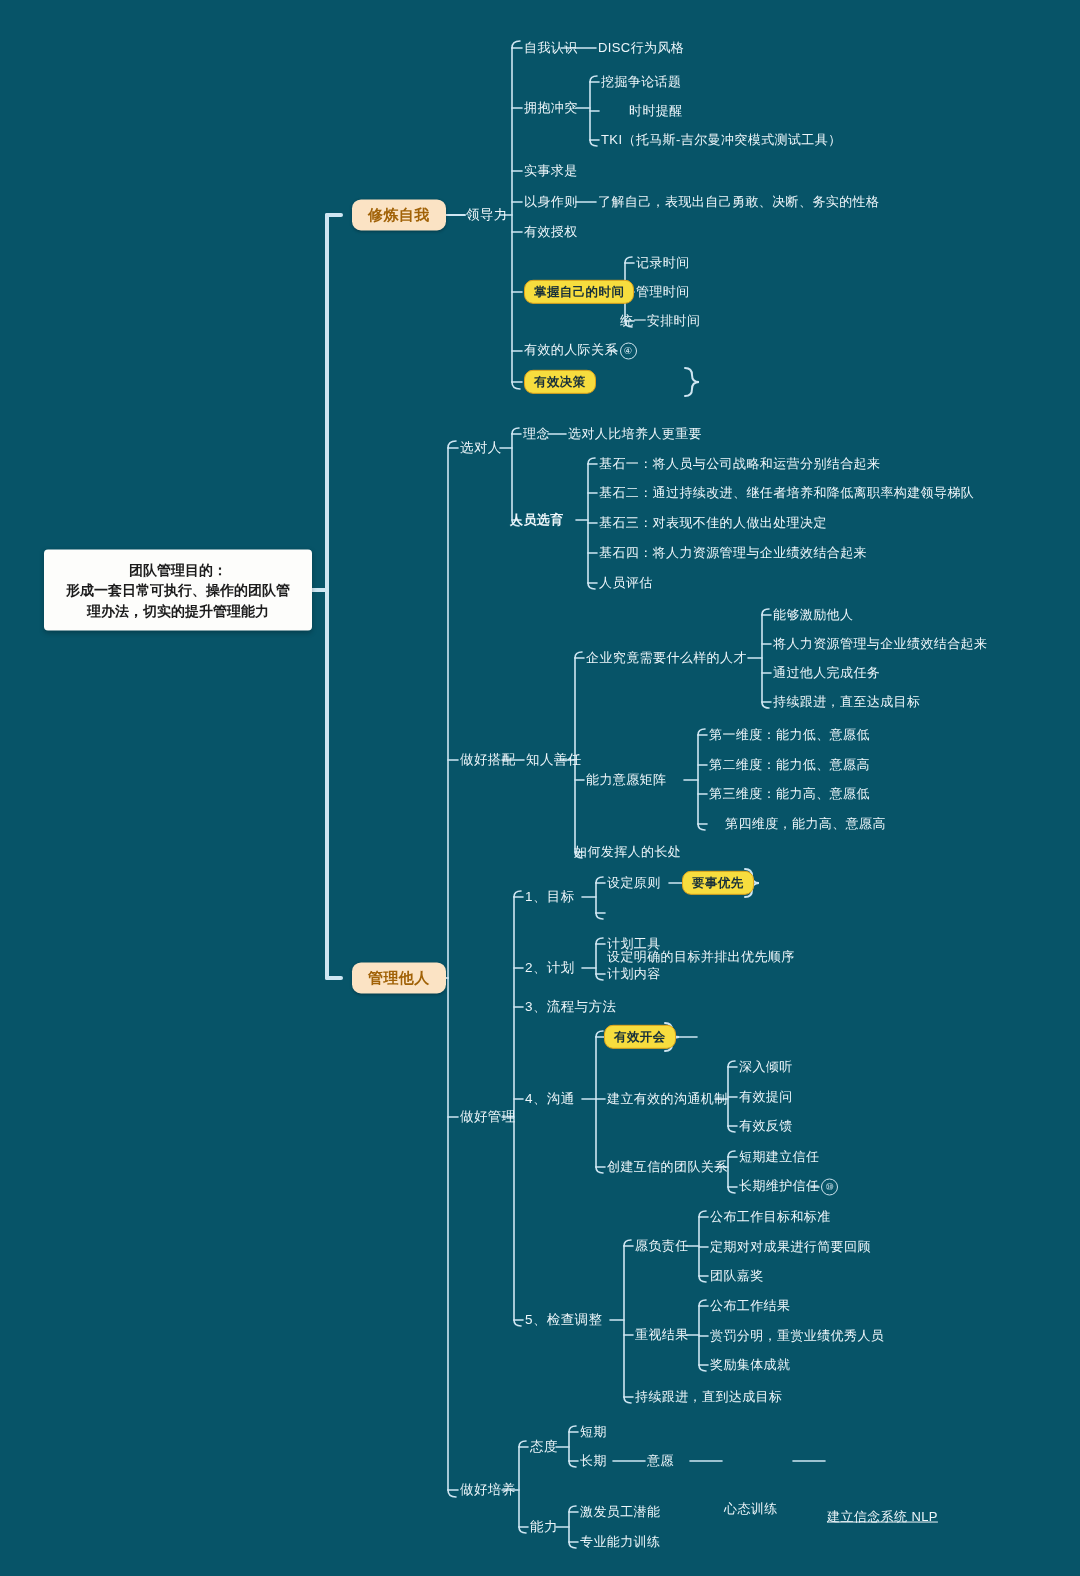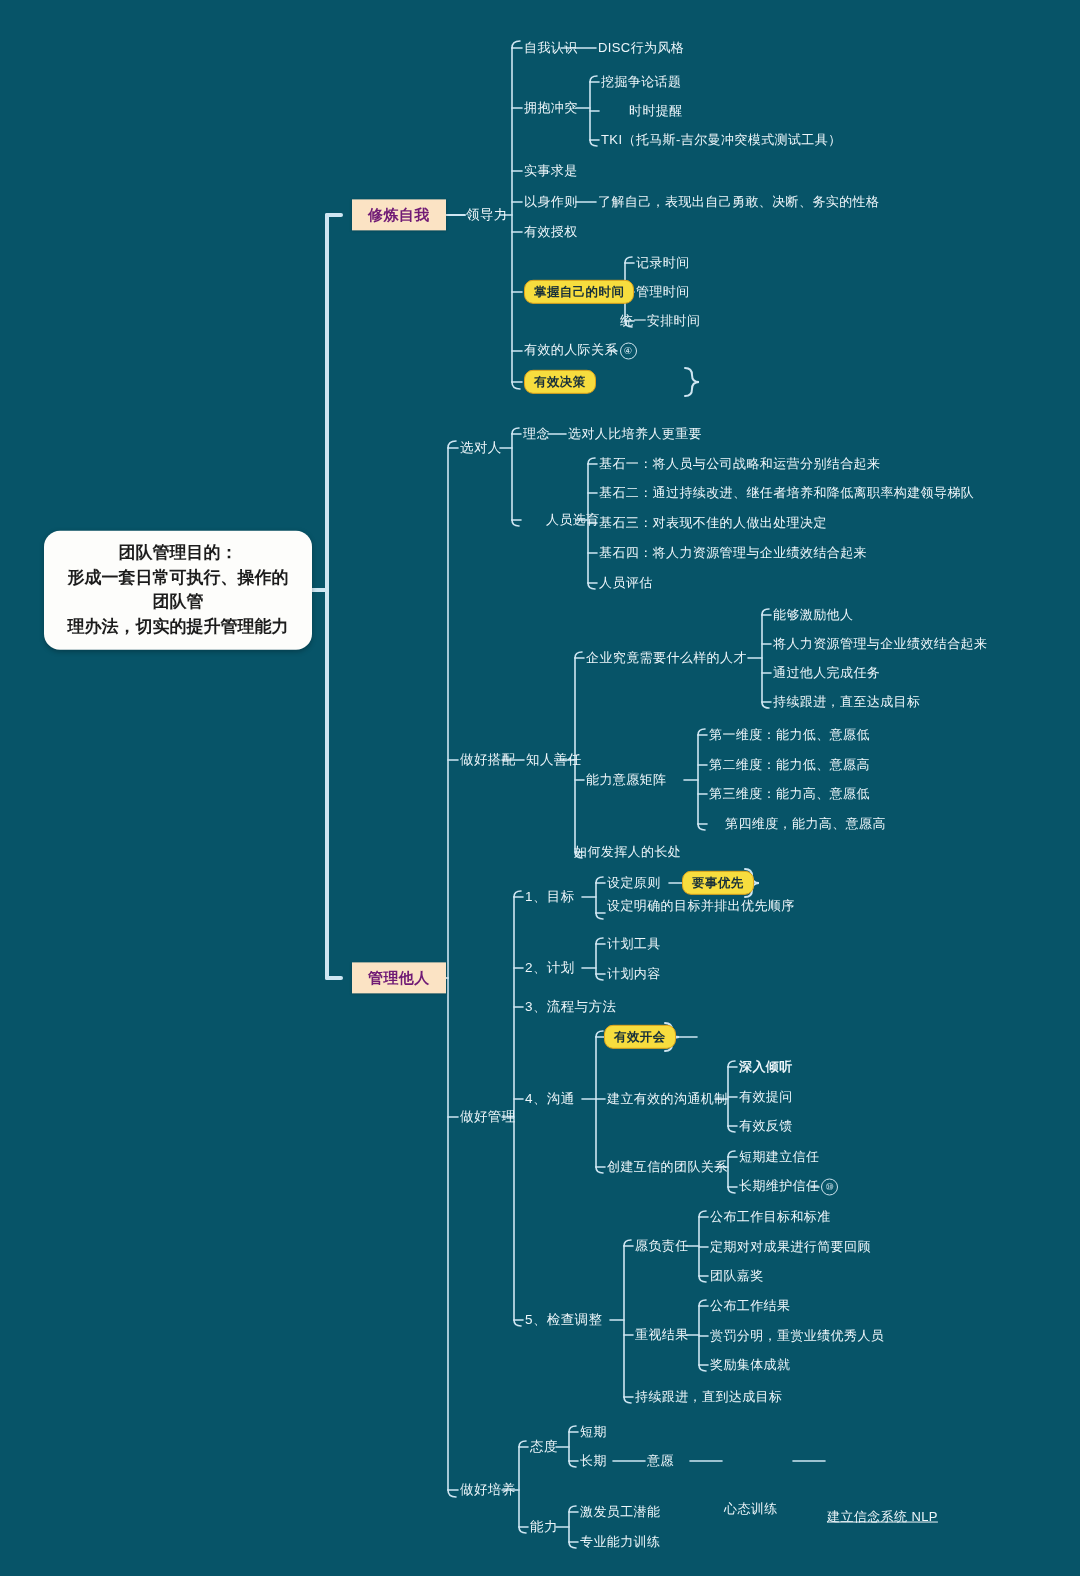--- a/index.html
+++ b/index.html
@@ -24,37 +24,37 @@
     line-height:1.15;
     transform:translateY(-50%);
   }
 
   
   .root{
     position:absolute;
     transform:translateY(-50%);
     background:#fdfdfb;
     color:#1c1c1c;
-    border-radius:16px;
+    border-radius:4px;
     padding:10px 18px;
-    font-size:17px;
+    font-size:14px;
     font-weight:bold;
     line-height:1.45;
     text-align:center;
     box-shadow:0 2px 5px rgba(0,0,0,.25);
     white-space:normal;
   }
 
   
   .lvl1{
     background:#fbe3c4;
-    color:#701a75;
+    color:#a16207;
     font-weight:bold;
     font-size:15px;
-    border-radius:0;
+    border-radius:9px;
     padding:7px 16px;
     box-shadow:0 1px 3px rgba(0,0,0,.25);
   }
 
   
   .hl{
     background:#f7dd3e;
     color:#17303a;
     font-weight:bold;
     font-size:12.5px;
@@ -300,21 +300,21 @@
   <div class="node" style="left:524px;top:351px;">
     <span>有效的人际关系</span><span class="badge">④</span>
   </div>
   <div class="node hl" style="left:524px;top:382px;">有效决策</div>
 
   <div class="node lvl1" style="left:352px;top:978px;">管理他人</div>
 
   <div class="node bigger" style="left:460px;top:448px;">选对人</div>
   <div class="node" style="left:523px;top:434px;">理念</div>
   <div class="node" style="left:568px;top:434px;">选对人比培养人更重要</div>
-  <div class="node" style="left:546px;top:520px;">人员选育</div>
+  <div class="node" style="left:510px;top:520px;font-weight:bold;">人员选育</div>
   <div class="node" style="left:599px;top:464px;">基石一：将人员与公司战略和运营分别结合起来</div>
   <div class="node" style="left:599px;top:493px;">基石二：通过持续改进、继任者培养和降低离职率构建领导梯队</div>
   <div class="node" style="left:599px;top:523px;">基石三：对表现不佳的人做出处理决定</div>
   <div class="node" style="left:599px;top:553px;">基石四：将人力资源管理与企业绩效结合起来</div>
   <div class="node" style="left:599px;top:583px;">人员评估</div>
 
   <div class="node bigger" style="left:460px;top:760px;">做好搭配</div>
   <div class="node bigger" style="left:526px;top:760px;">知人善任</div>
   <div class="node" style="left:586px;top:658px;">企业究竟需要什么样的人才</div>
   <div class="node" style="left:773px;top:615px;">能够激励他人</div>
@@ -326,32 +326,32 @@
   <div class="node" style="left:709px;top:765px;">第二维度：能力低、意愿高</div>
   <div class="node" style="left:709px;top:794px;">第三维度：能力高、意愿低</div>
   <div class="node" style="left:709px;top:824px;margin-left:16px;">第四维度，能力高、意愿高</div>
   <div class="node" style="left:574px;top:852px;">如何发挥人的长处</div>
 
   <div class="node bigger" style="left:460px;top:1117px;">做好管理</div>
 
   <div class="node bigger" style="left:525px;top:897px;">1、目标</div>
   <div class="node" style="left:607px;top:883px;">设定原则</div>
   <div class="node hl" style="left:682px;top:883px;">要事优先</div>
-  <div class="node" style="left:607px;top:906px;">设定明确的目标并排出优先顺序</div>
+  <div class="node" style="left:607px;top:957px;">设定明确的目标并排出优先顺序</div>
 
   <div class="node bigger" style="left:525px;top:968px;">2、计划</div>
   <div class="node" style="left:607px;top:944px;">计划工具</div>
   <div class="node" style="left:607px;top:974px;">计划内容</div>
 
   <div class="node bigger" style="left:525px;top:1007px;">3、流程与方法</div>
 
   <div class="node bigger" style="left:525px;top:1099px;">4、沟通</div>
   <div class="node hl" style="left:604px;top:1037px;">有效开会</div>
   <div class="node" style="left:607px;top:1099px;">建立有效的沟通机制</div>
-  <div class="node" style="left:739px;top:1067px;font-weight:bold;">深入倾听</div>
+  <div class="node" style="left:739px;top:1067px;">深入倾听</div>
   <div class="node" style="left:739px;top:1097px;">有效提问</div>
   <div class="node" style="left:739px;top:1126px;">有效反馈</div>
   <div class="node" style="left:607px;top:1167px;">创建互信的团队关系</div>
   <div class="node" style="left:739px;top:1157px;">短期建立信任</div>
   <div class="node" style="left:739px;top:1187px;">
     <span>长期维护信任</span><span class="badge">⑩</span>
   </div>
 
   <div class="node bigger" style="left:525px;top:1320px;">5、检查调整</div>
   <div class="node" style="left:635px;top:1246px;">愿负责任</div>

